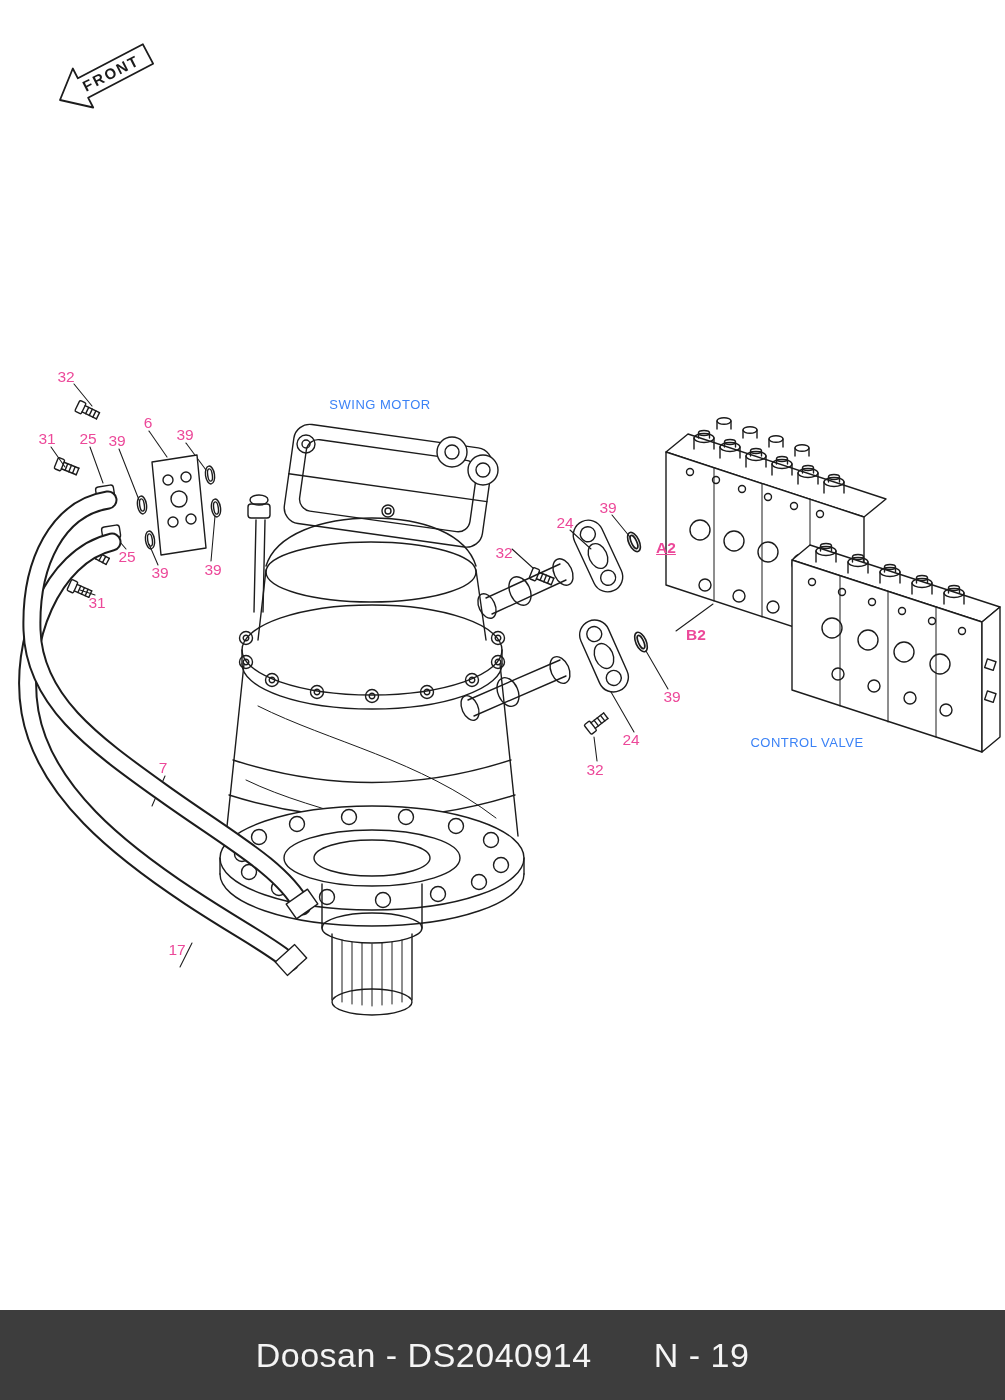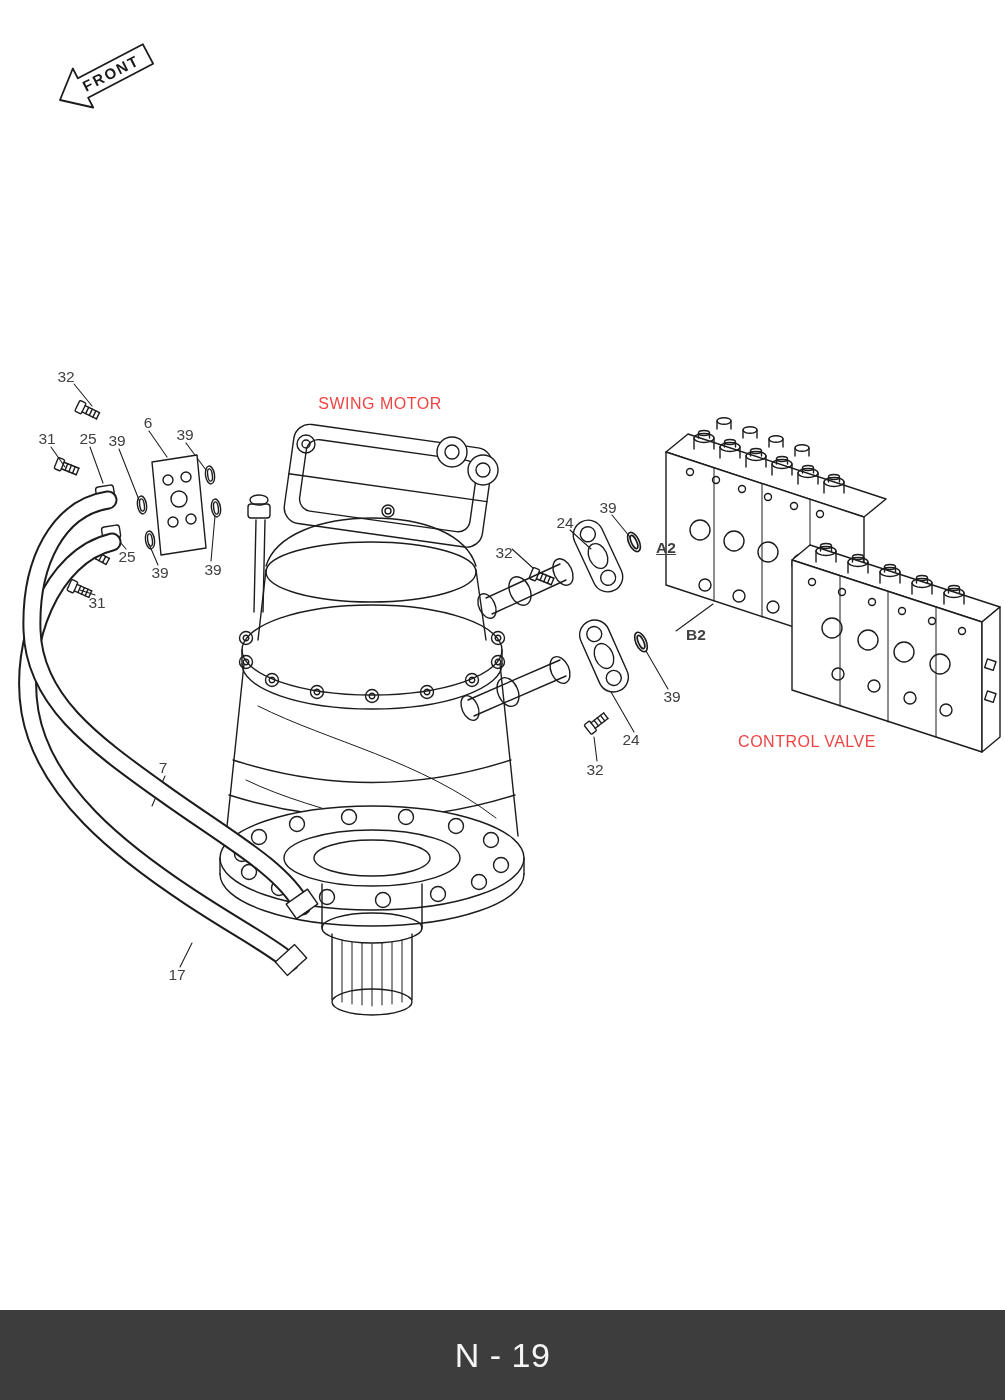--- a/index.html
+++ b/index.html
@@ -8,29 +8,29 @@
     background: #ffffff;
     font-family: "Liberation Sans", sans-serif;
     color: #111;
   }
   .page { position: relative; width: 1005px; height: 1400px; background: #fff; overflow: hidden; }
   .diagram { position: absolute; left: 0; top: 0; width: 1005px; height: 1310px; }
   .diagram svg { position: absolute; left: 0; top: 0; }
 
   .lbl {
     position: absolute; transform: translate(-50%, -50%);
-    font-size: 16px; letter-spacing: 0.5px; white-space: nowrap; color: #ef4444;
+    font-size: 13px; letter-spacing: 0.5px; white-space: nowrap; color: #3b82f6;
   }
   .front-label {
     position: absolute; transform: translate(-50%, -50%) rotate(-27deg);
     font-size: 15px; font-weight: bold; letter-spacing: 2px; color: #1a1a1a;
   }
   .callout {
     position: absolute; transform: translate(-50%, -50%);
-    font-size: 15.5px; color: #404040; white-space: nowrap;
+    font-size: 15.5px; color: #ec4899; white-space: nowrap;
   }
   .callout.bold { font-weight: bold; }
 
   .footer {
     position: absolute; left: 0; bottom: 0; width: 1005px; height: 90px;
     background: #3d3d3d; color: #f5f5f5;
     display: flex; align-items: center; justify-content: center; gap: 62px;
     font-size: 34px; letter-spacing: 0.5px;
   }
 </style>
@@ -334,20 +334,21 @@
         <span class="callout" style="left: 97px; top: 603px;">31</span>
         <span class="callout" style="left: 504px; top: 553px;">32</span>
         <span class="callout" style="left: 565px; top: 523px;">24</span>
         <span class="callout" style="left: 608px; top: 508px;">39</span>
         <span class="callout bold" style="left: 666px; top: 548px; text-decoration: underline;">A2</span>
         <span class="callout bold" style="left: 696px; top: 635px;">B2</span>
         <span class="callout" style="left: 672px; top: 697px;">39</span>
         <span class="callout" style="left: 631px; top: 740px;">24</span>
         <span class="callout" style="left: 595px; top: 770px;">32</span>
         <span class="callout" style="left: 163px; top: 768px;">7</span>
-        <span class="callout" style="left: 177px; top: 975px;">17</span>
+        <span class="callout" style="left: 177px; top: 950px;">17</span>
       </div>
   </div>
 
   <div class="footer">
+    <span>Doosan - DS2040914</span>
     <span>N - 19</span>
   </div>
 </div>
 
 </body></html>

